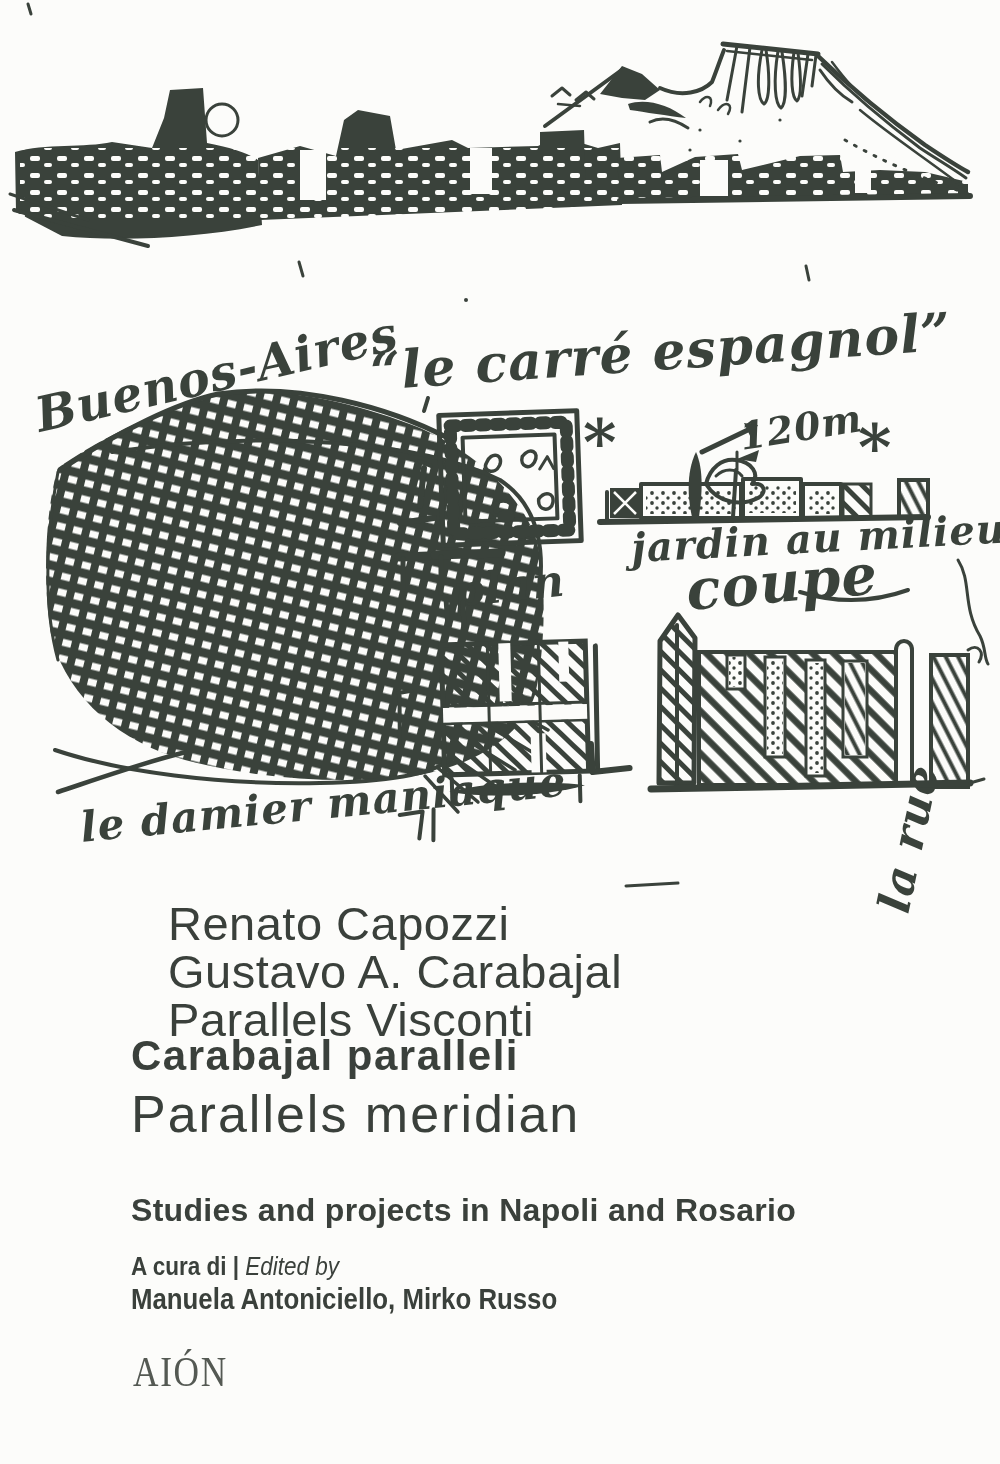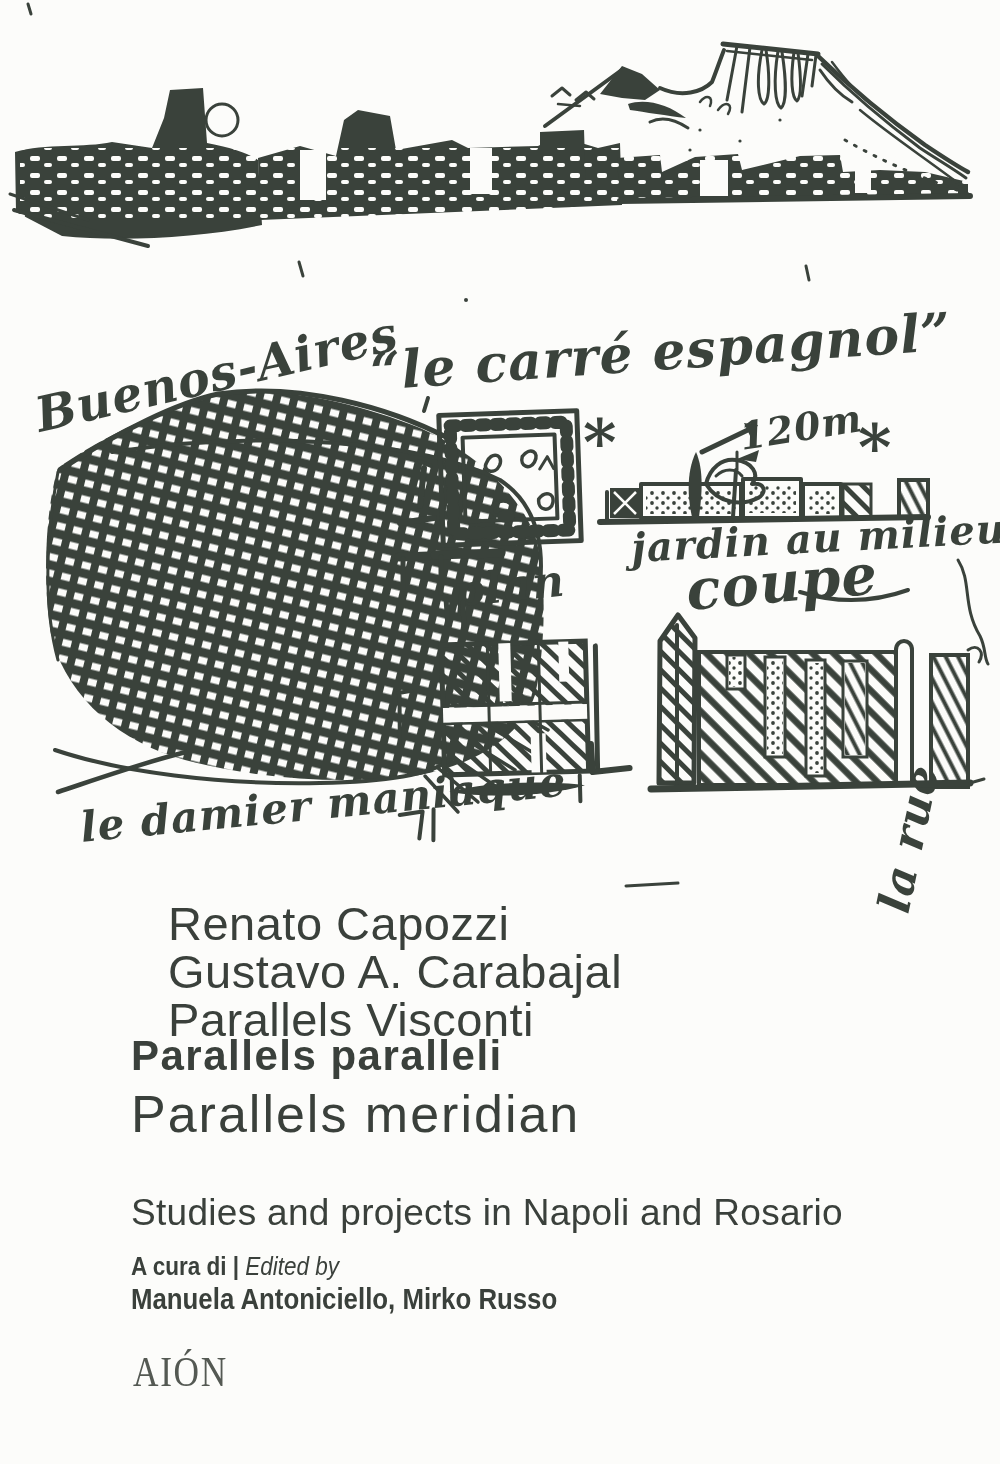--- a/index.html
+++ b/index.html
@@ -16,21 +16,21 @@
   svg .bgfl{fill:#fcfcfa;}
   svg text.hand{
     font-family:"DejaVu Serif",serif;font-style:italic;font-weight:bold;
     fill:#3a423b;letter-spacing:1px;
   }
   .txt{position:absolute;left:131px;white-space:nowrap;color:#3a403b;}
   .authors-line{font-size:47px;letter-spacing:0.5px;margin-left:37px;}
   .title-it{font-size:42px;font-weight:bold;letter-spacing:1.5px;}
   .title-en{font-size:52px;letter-spacing:2px;}
   .sub-it{font-size:28px;font-weight:bold;letter-spacing:0.3px;}
-  .sub-en{font-size:37px;letter-spacing:0.3px;}
+  .sub-en{font-size:32px;letter-spacing:0.3px;font-weight:bold;}
   .acura{font-size:25px;transform:scaleX(0.9);transform-origin:left top;}
   .acura .b{font-weight:bold;}
   .acura .i{font-style:italic;}
   .editors{font-size:30px;font-weight:bold;transform:scaleX(0.86);transform-origin:left top;}
   .publisher{
     left:133px;font-family:"Liberation Serif",serif;font-size:42px;
     color:#545953;letter-spacing:2px;transform:scaleX(0.84);transform-origin:left top;
   }
 </style>
 </head>
@@ -244,21 +244,21 @@
       <path class="ln" stroke-width="7" d="M651,789 L970,783"></path>
       <path class="ln" stroke-width="3" d="M970,783 L984,779"></path>
       <path class="ln" stroke-width="3" d="M626,886 L678,883"></path>
     </g>
   </svg>
 
   <div class="txt authors-line" style="top:896px">Renato Capozzi</div>
   <div class="txt authors-line" style="top:944px">Gustavo A. Carabajal</div>
   <div class="txt authors-line" style="top:992px">Parallels Visconti</div>
 
-  <div class="txt title-it" style="top:1032px">Parallels paralleli</div>
+  <div class="txt title-it" style="top:1032px">Carabajal paralleli</div>
   <div class="txt title-en" style="top:1084px">Parallels meridian</div>
 
   <div class="txt sub-en" style="top:1192px">Studies and projects in Napoli and Rosario</div>
 
   <div class="txt acura" style="top:1252px">
     <span class="b">A cura di</span>
     <span class="b">|</span>
     <span class="i">Edited by</span>
   </div>
   <div class="txt editors" style="top:1282px">Manuela Antoniciello, Mirko Russo</div>

